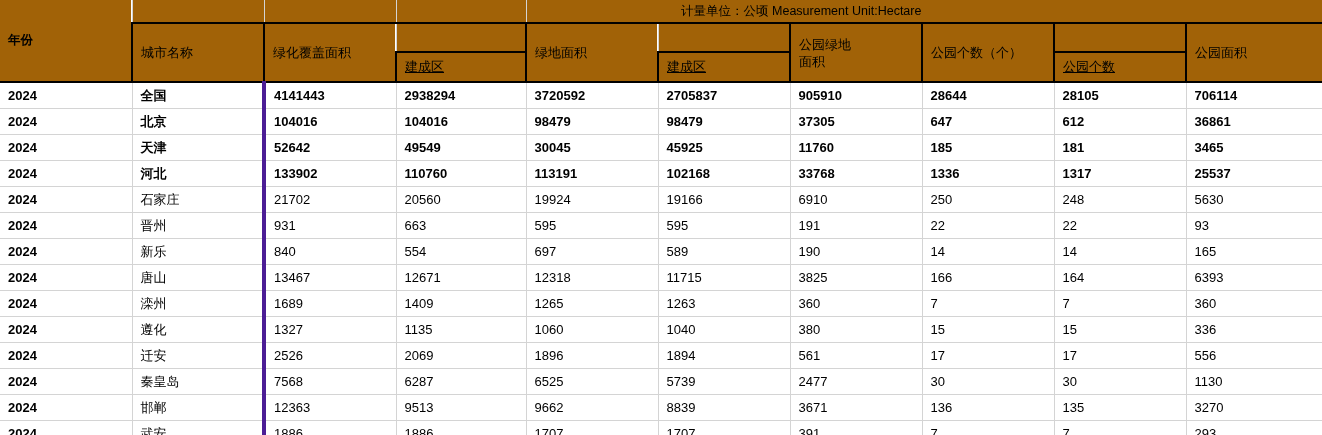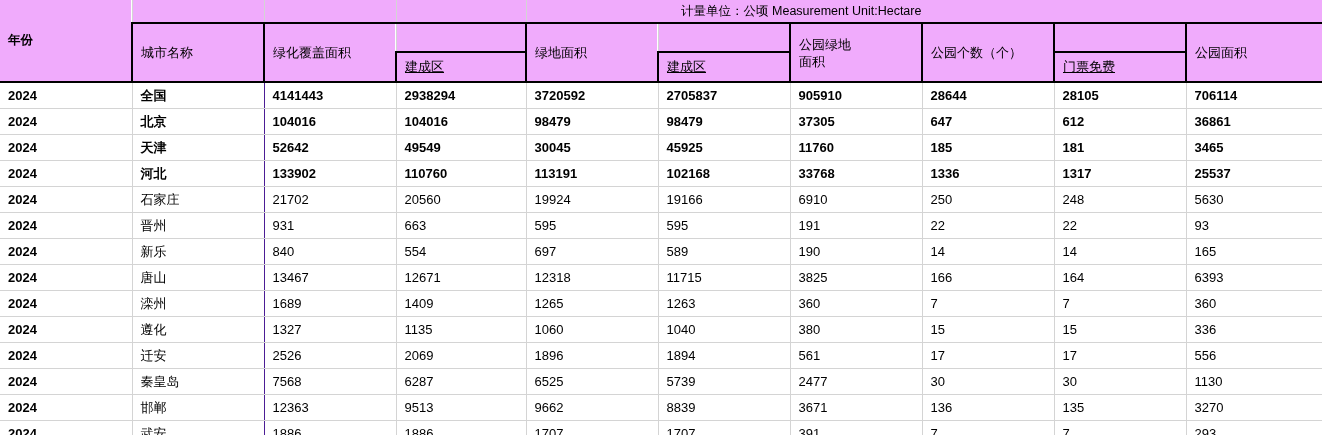--- a/index.html
+++ b/index.html
@@ -9,35 +9,35 @@
     border:1px solid #d4d4d4;
     font-size:13px;
     padding:0 2px 0 8px;
     vertical-align:middle;
     white-space:nowrap;
     overflow:hidden;
     height:25px;
     background:#fff;
   }
   
-  .blue{background:#f0abfc;}
+  .blue{background:#a16207;}
   tr.title-row td{height:22px;border-top:none;font-size:12.5px;}
   .t-title{text-align:center;padding-left:0;padding-right:246px;}
   tr.h2 td{border-top:2px solid #000;height:27px;}
   tr.h3 td{height:28px;text-decoration:underline;}
   .hb{border-bottom:2px solid #000;}
   .bl2{border-left:2px solid #000;}
   .box{border:2px solid #000;}
   .year-hdr{font-weight:700;border-bottom:2px solid #000;}
   .no-left{border-left:none;}
   .no-right{border-right:none;}
   .wrap2 span{display:block;line-height:17px;}
   
   td.year{font-weight:700;border-left:none;margin-top:40px;}
-  td.city{border-right:1px solid #4c1d95;}
+  td.city{border-right:4px solid #4c1d95;}
   tr.bold td{font-weight:700;}
 </style>
 </head>
 <body>
 
 <table>
   <colgroup>
     <col style="width:132px">
       <col style="width:132px">
       <col style="width:132px">
@@ -67,21 +67,21 @@
         <span>公园绿地</span>
         <span>面积</span>
       </td>
       <td class="blue bl2 hb" rowspan="2">公园个数（个）</td>
       <td class="blue bl2"></td>
       <td class="blue bl2 hb no-right" rowspan="2">公园面积</td>
     </tr>
     <tr class="h3">
       <td class="blue box">建成区</td>
       <td class="blue box">建成区</td>
-      <td class="blue box">门票免费</td>
+      <td class="blue box">公园个数</td>
     </tr>
   </tbody>
   <tbody id="rows">
       <tr class="bold">
         <td class="year">2024</td>
         <td class="city">全国</td>
         <td>4141443</td>
         <td>2938294</td>
         <td>3720592</td>
         <td>2705837</td>

